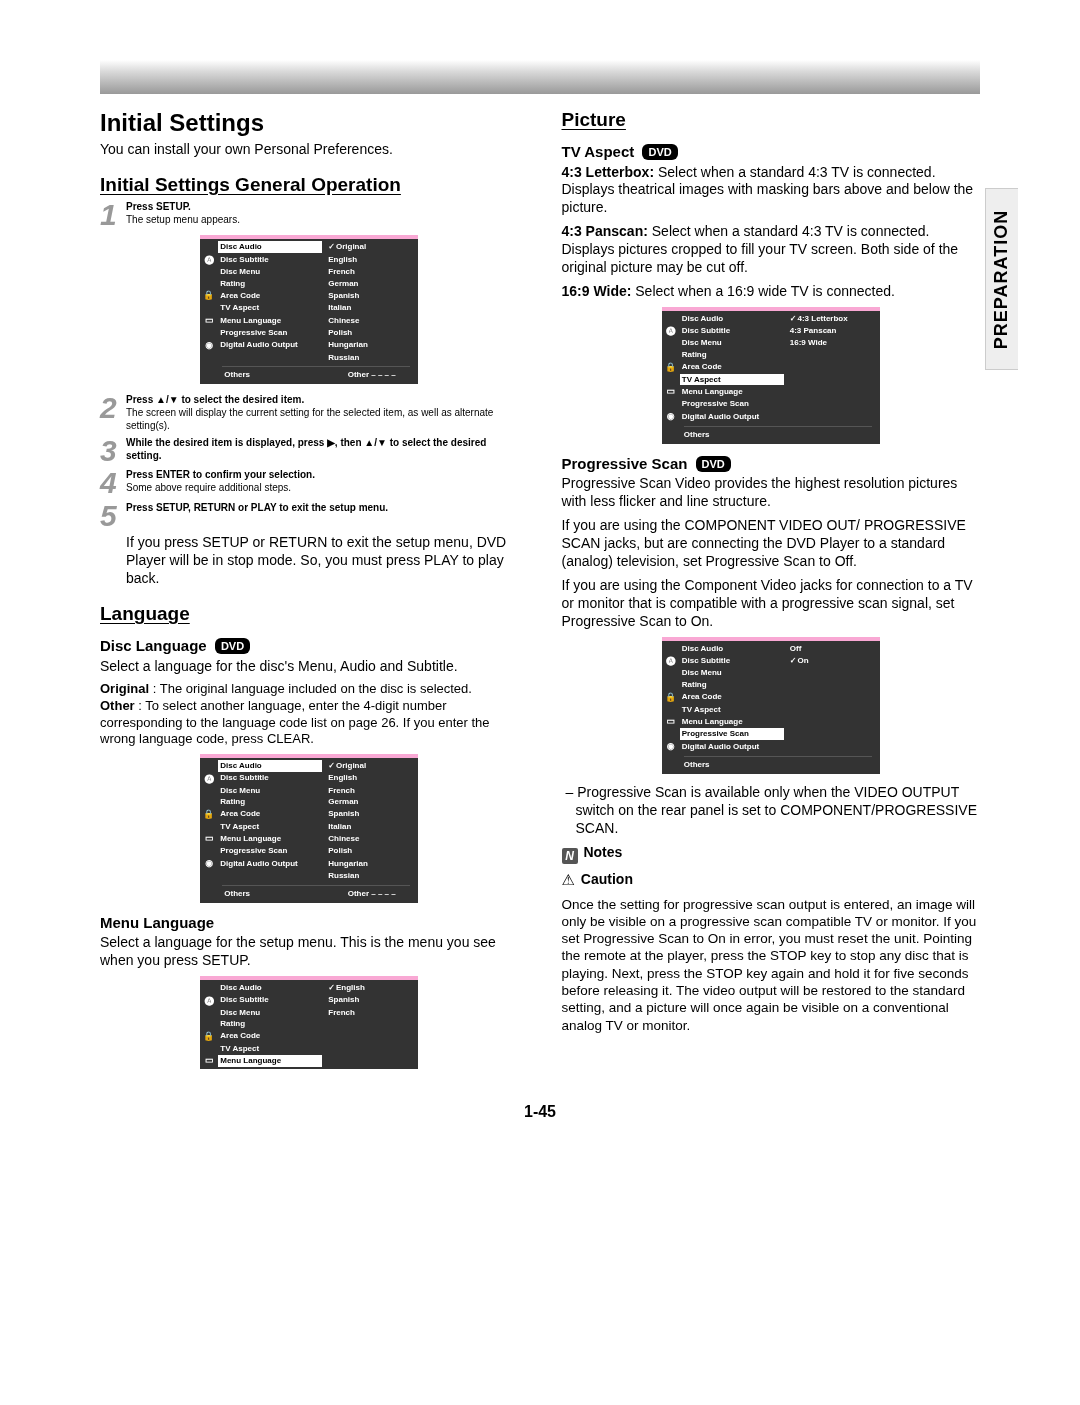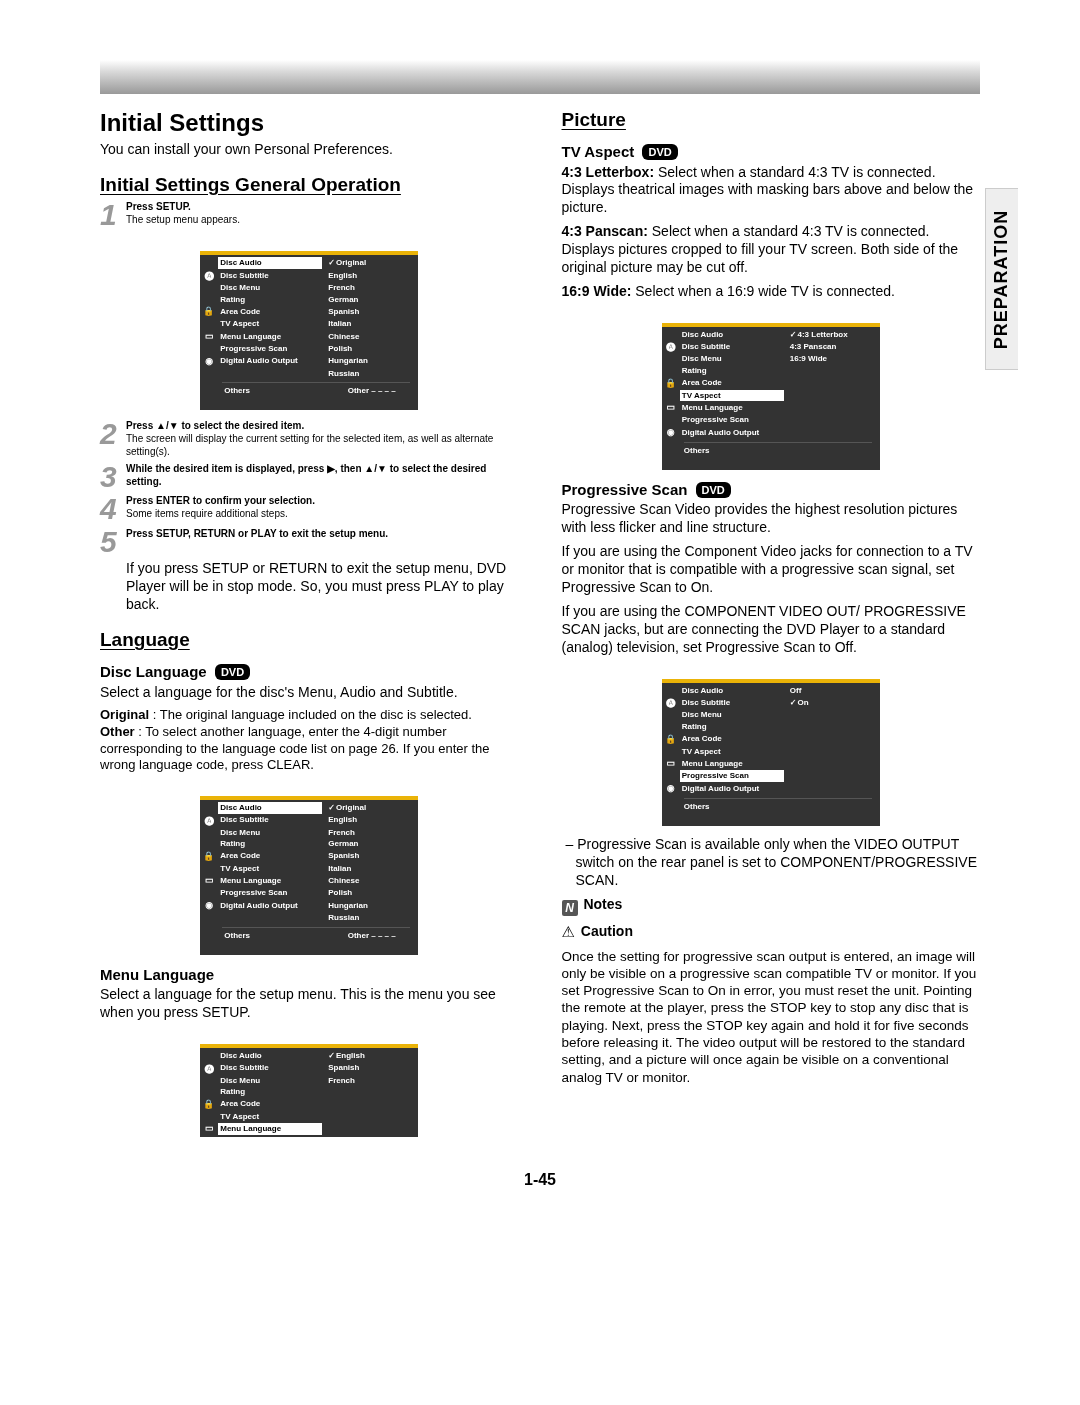--- a/index.html
+++ b/index.html
@@ -84,24 +84,24 @@
     font-weight: 900;
     color: #999;
     line-height: 0.95;
     width: 26px;
     flex-shrink: 0;
   }
   .step-body { flex: 1; font-size: 10px; }
   .step-body .lead { font-weight: bold; }
   .menu-screenshot {
     width: 218px;
-    margin: 22px auto 10px auto;
+    margin: 6px auto 10px auto;
     background: #333;
-    padding: 2px 0 14px 0;
-    border-top: 4px solid #eab308;
+    padding: 2px 0 4px 0;
+    border-top: 4px solid #f9a8d4;
   }
   .menu-row {
     display: flex;
     font-size: 8px;
     font-weight: bold;
     color: #fff;
     line-height: 1.45;
     align-items: center;
   }
   .menu-icon {
@@ -228,21 +228,21 @@
       <div class="step">
         <div class="step-num">3</div>
         <div class="step-body">
           <span class="lead">While the desired item is displayed, press ▶, then ▲/▼ to select the desired setting.</span>
         </div>
       </div>
       <div class="step">
         <div class="step-num">4</div>
         <div class="step-body">
           <span class="lead">Press ENTER to confirm your selection.</span><br>
-          <span>Some items require additional steps.</span>
+          <span>Some above require additional steps.</span>
         </div>
       </div>
       <div class="step">
         <div class="step-num">5</div>
         <div class="step-body">
           <span class="lead">Press SETUP, RETURN or PLAY to exit the setup menu.</span>
         </div>
       </div>
       <p style="margin-left:26px;">If you press SETUP or RETURN to exit the setup menu, DVD Player will be in stop mode. So, you must press PLAY to play back.</p>
 
@@ -418,22 +418,22 @@
             <div class="menu-right"></div>
           </div>
         <div class="menu-others" style="text-align:left;">Others</div>
       </div>
 
       <h3 class="section">
         <span>Progressive Scan</span>
         <span class="dvd-tag">DVD</span>
       </h3>
       <p>Progressive Scan Video provides the highest resolution pictures with less flicker and line structure.</p>
+      <p>If you are using the COMPONENT VIDEO OUT/ PROGRESSIVE SCAN jacks, but are connecting the DVD Player to a standard (analog) television, set Progressive Scan to Off.</p>
       <p>If you are using the Component Video jacks for connection to a TV or monitor that is compatible with a progressive scan signal, set Progressive Scan to On.</p>
-      <p>If you are using the COMPONENT VIDEO OUT/ PROGRESSIVE SCAN jacks, but are connecting the DVD Player to a standard (analog) television, set Progressive Scan to Off.</p>
 
       <div class="menu-screenshot">
         <div class="menu-row">
             <div class="menu-icon"></div>
             <div class="menu-left">Disc Audio</div>
             <div class="menu-right">Off</div>
           </div>
         <div class="menu-row">
             <div class="menu-icon">🅐</div>
             <div class="menu-left">Disc Subtitle</div>

